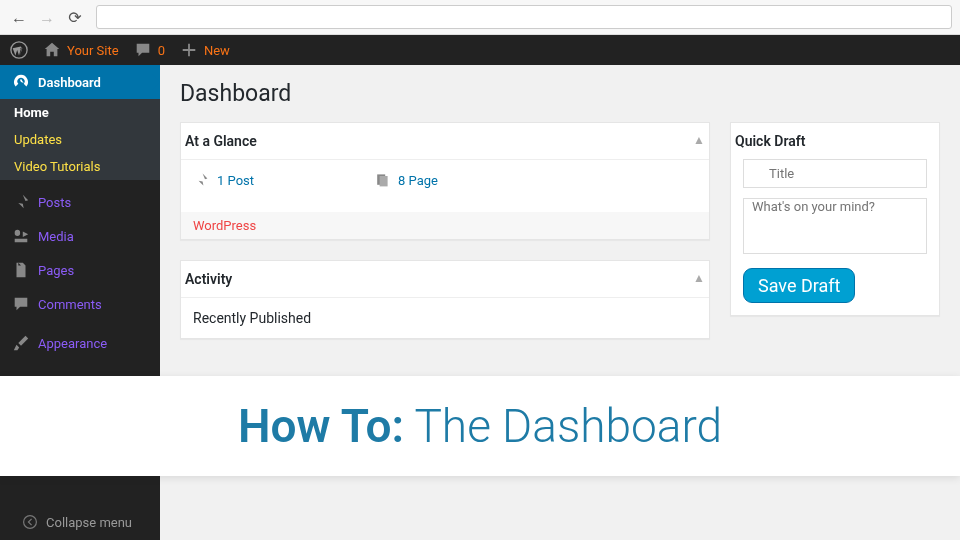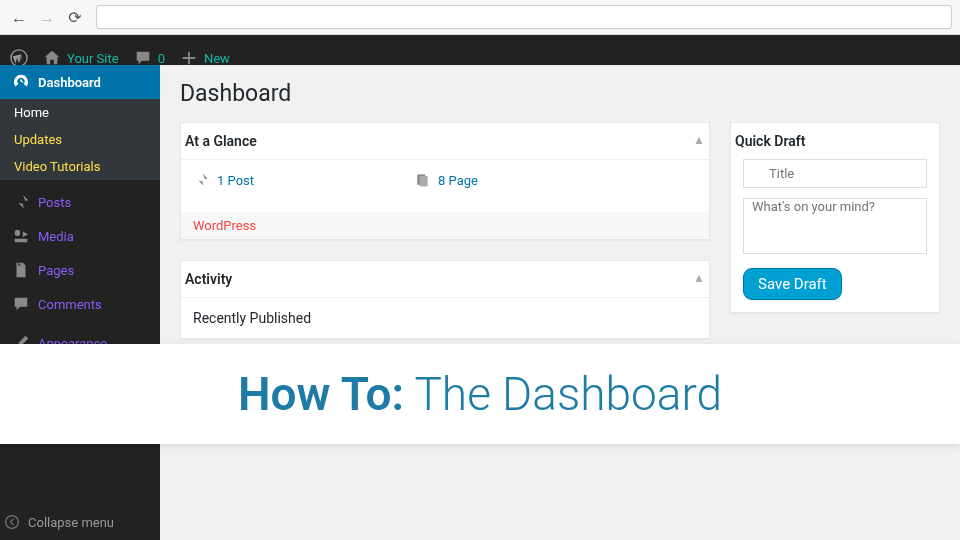--- a/index.html
+++ b/index.html
@@ -1,53 +1,53 @@
 <!DOCTYPE html>
 <html><head>
 <meta charset="utf-8">
 <style>
 *{margin:0;padding:0;box-sizing:border-box;font-family:-apple-system,"Segoe UI",Roboto,sans-serif}
 body{width:960px;height:540px;overflow:hidden;background:#f1f1f1;position:relative}
 .browser-bar{height:35px;background:#f7f7f7;border-bottom:1px solid #ddd;display:flex;align-items:center;padding:0 8px;gap:6px}
 .nav-btn{width:22px;height:22px;display:flex;align-items:center;justify-content:center;color:#555;font-size:16px;cursor:pointer}
 .url-bar{flex:1;height:24px;background:#fff;border:1px solid #ccc;border-radius:3px;margin-left:4px;padding:0 8px;font-size:13px}
-.admin-bar{height:30px;background:#222;display:flex;align-items:flex-start;padding:14px 10px;gap:15px;color:#14b8a6;font-size:13px}
+.admin-bar{height:30px;background:#222;display:flex;align-items:center;padding:14px 10px;gap:15px;color:#f97316;font-size:13px}
 .admin-item{display:flex;align-items:center;gap:6px;cursor:pointer}
 .admin-item svg{width:18px;height:18px;fill:#888}
 .main-wrap{display:flex;height:calc(540px - 65px)}
 .sidebar{width:160px;background:#222;display:flex;flex-direction:column}
 .menu-item{padding:8px 12px;color:#8b5cf6;font-size:13px;display:flex;align-items:center;gap:8px;cursor:pointer;position:relative}
 .menu-item.active{background:#0073aa;color:#fff;font-weight:600}
 .menu-item.active::after{content:'';position:absolute;right:-8px;top:50%;transform:translateY(-50%);border:8px solid transparent;border-left-color:#0073aa}
 .menu-item svg{width:18px;height:18px;fill:#888}
 .menu-item.active svg{fill:#fff}
 .submenu{background:#32373c}
 .submenu .sub-item{padding:6px 12px 6px 14px;color:#fde047;font-size:13px;cursor:pointer}
-.submenu .sub-item.current{color:#fff;font-weight:400}
+.submenu .sub-item.current{color:#fff;font-weight:700}
 .sep{height:5px}
-.collapse{margin-top:auto;padding:10px 4px;color:#999;font-size:13px;display:flex;align-items:center;gap:8px;cursor:pointer;background:#222}
+.collapse{margin-top:auto;padding:10px 22px;color:#999;font-size:13px;display:flex;align-items:center;gap:8px;cursor:pointer;background:#222}
 .collapse svg{width:16px;height:16px;fill:#777}
 .content{flex:1;padding:15px 20px;overflow:hidden}
 .page-title{font-size:23px;font-weight:400;color:#23282d;margin-bottom:15px}
 .panels{display:flex;gap:20px}
 .col-left{flex:1;max-width:540px}
 .col-right{width:210px}
 .panel{background:#fff;border:1px solid #e5e5e5;box-shadow:0 1px 1px rgba(0,0,0,.04);margin-bottom:20px}
 .panel-header{padding:10px 4px;font-size:14px;font-weight:600;color:#23282d;border-bottom:1px solid #eee;display:flex;justify-content:space-between;align-items:flex-start}
 .panel-header .toggle{color:#aaa;font-size:12px;cursor:pointer}
 .panel-body{padding:12px}
-.glance-grid{display:flex;gap:40px;margin-bottom:24px}
+.glance-grid{display:flex;margin-bottom:24px}
 .glance-item{display:flex;align-items:center;gap:8px;color:#0073aa;font-size:13px;cursor:pointer}
 .glance-item svg{width:16px;height:16px;fill:#888}
 .wp-ver{font-size:13px;color:#ef4444;padding:4px 0;background:#f7f7f7;margin:8px -12px -12px;padding:6px 12px}
 .activity-label{font-size:14px;color:#23282d}
 .qd-input{width:100%;padding:6px 25px;border:1px solid #ddd;font-size:13px;margin-bottom:10px}
 .qd-textarea{width:100%;height:56px;padding:0 8px;border:1px solid #ddd;font-size:13px;resize:none;margin-bottom:10px}
-.save-btn{background:#00a0d2;color:#fff;border:1px solid #0073aa;padding:6px 14px;font-size:15px;border-radius:9px;cursor:pointer}
-.overlay{position:absolute;left:0;right:0;top:344px;height:100px;background:#fff;display:flex;align-items:center;justify-content:center;box-shadow:0 2px 8px rgba(0,0,0,.1)}
+.save-btn{background:#00a0d2;color:#fff;border:1px solid #0073aa;padding:6px 14px;font-size:18px;border-radius:9px;cursor:pointer}
+.overlay{position:absolute;left:0;right:0;top:376px;height:100px;background:#fff;display:flex;align-items:center;justify-content:center;box-shadow:0 2px 8px rgba(0,0,0,.1)}
 .overlay-text{font-size:46px;font-weight:300;color:#1e7ba6;font-family:"Segoe UI Light","Helvetica Neue",sans-serif}
 .overlay-text .bold{font-weight:600}
 </style>
 </head>
 <body>
 
 <div class="browser-bar">
   <div class="nav-btn">←</div>
   <div class="nav-btn" style="color:#bbb">→</div>
   <div class="nav-btn">⟳</div>

